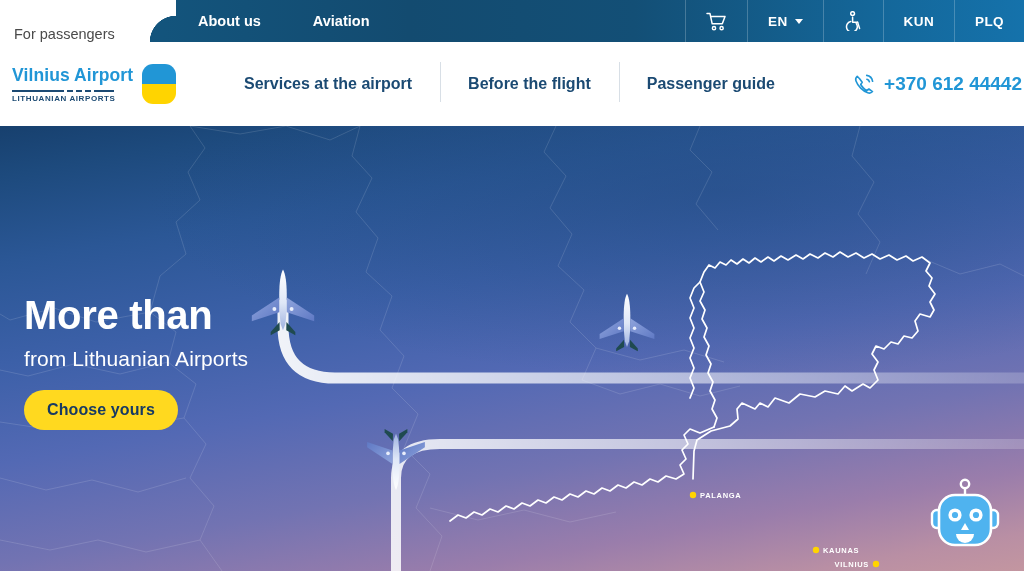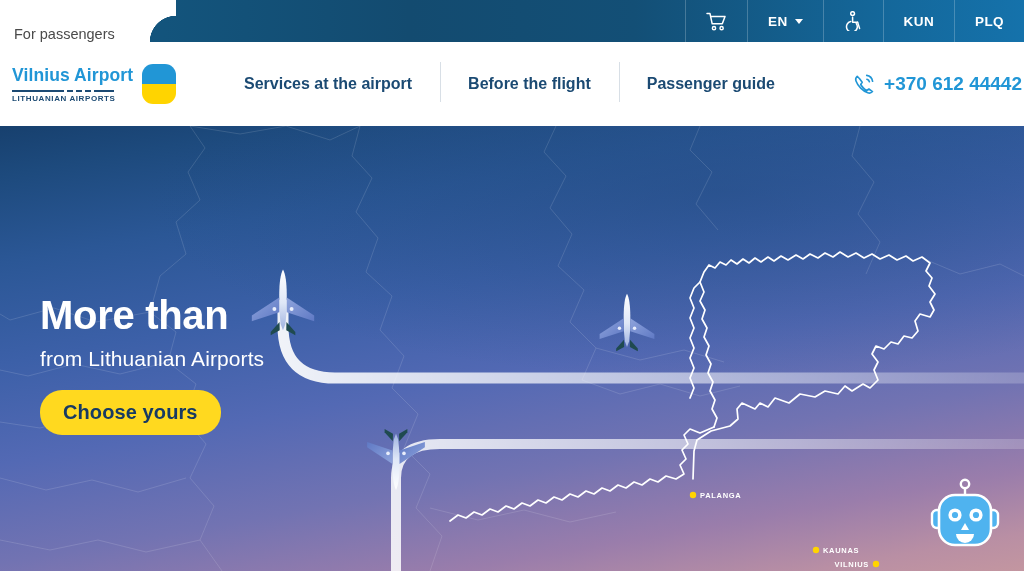--- a/index.html
+++ b/index.html
@@ -86,52 +86,56 @@
     background:linear-gradient(170deg,
       #17406e 0%, #1d4a7d 8%, #2b5796 22%, #3c60a8 38%,
       #5369b4 54%, #7273b2 70%, #9a7dab 84%, #b98fa4 94%, #c396a0 100%);
   }
   .hero-overlay{
     position:absolute; inset:0;
     background:radial-gradient(ellipse 80% 60% at 70% 15%, rgba(30,72,124,0.45), transparent 70%);
   }
   .hero svg.layer { position:absolute; inset:0; width:1024px; height:445px; }
 
-  .hero-copy { position:absolute; left:40px; top:168px; z-index:12; }
+  .hero-copy { position:absolute; left:24px; top:168px; z-index:12; }
   .h-big {
     font-size:40px; line-height:1.08; color:#ffffff; font-weight:700;
     letter-spacing:-0.3px;
   }
   .h-sub {
     font-size:21px; color:#ffffff; font-weight:400; margin-top:10px;
     letter-spacing:0.1px;
   }
   .cta {
     display:inline-block; margin-top:19px; background:#ffd91f; color:#173a63;
-    font-size:20px; font-weight:700; padding:11px 23px; border-radius:22px;
+    font-size:16px; font-weight:700; padding:11px 23px; border-radius:22px;
     border:none; cursor:pointer; letter-spacing:0.1px;
   }
 
   .citylabel { font-size:7.5px; fill:#ffffff; font-weight:700; letter-spacing:0.7px;
                font-family:"Liberation Sans", sans-serif; }
 
   
   .chatbot { position:absolute; right:22px; bottom:14px; width:74px; height:80px; z-index:40; cursor:pointer; }
 </style>
 </head>
 <body>
 
 <div class="page">
 
   <div class="topbar">
 
     <div class="tab-white">
       <span>For passengers</span>
     </div>
 
+    <div class="toptabs">
+      <a class="toptab">About us</a>
+      <a class="toptab">Aviation</a>
+    </div>
 
     <div class="top-right">
 
       <div class="tr-cell">
         <svg class="icn" width="21" height="19" viewBox="0 0 21 19" fill="none" stroke="#fff" stroke-width="1.5" stroke-linecap="round" stroke-linejoin="round">
           <path d="M1 1.6h3l2.2 10.2h10.1L19 4.4H5.2"></path>
           <circle cx="8" cy="16.2" r="1.6"></circle>
           <circle cx="15.6" cy="16.2" r="1.6"></circle>
         </svg>
       </div>

